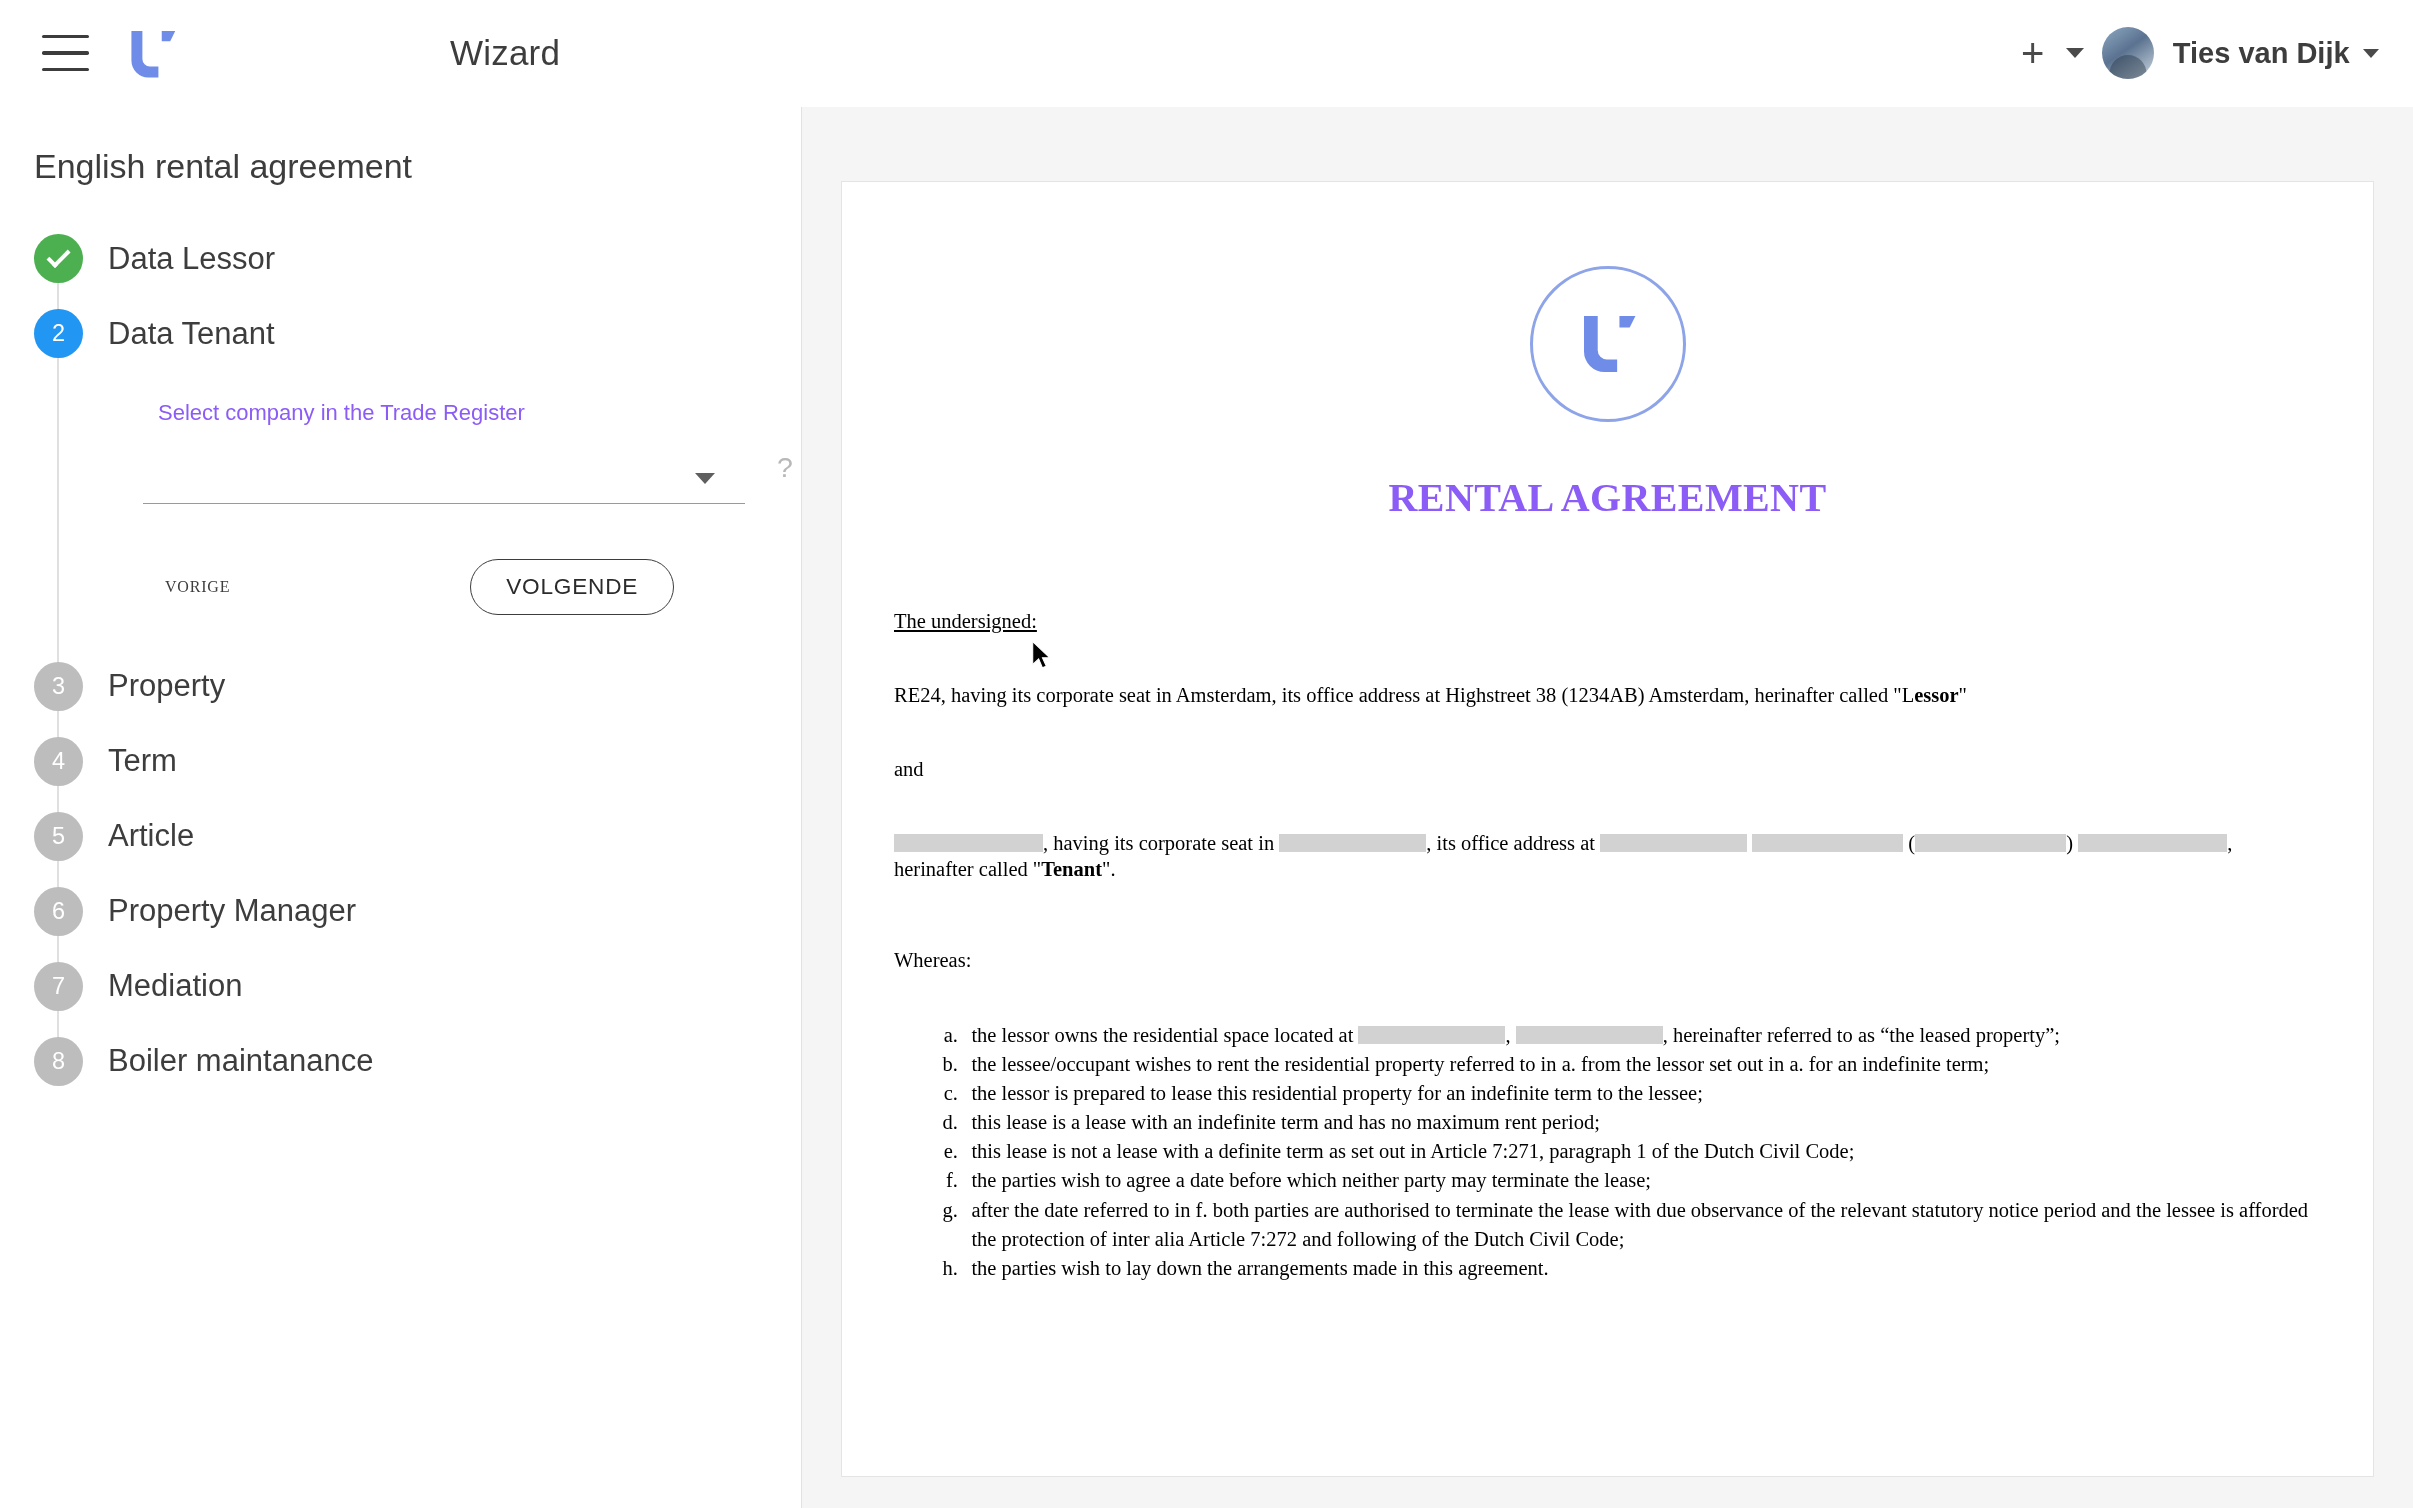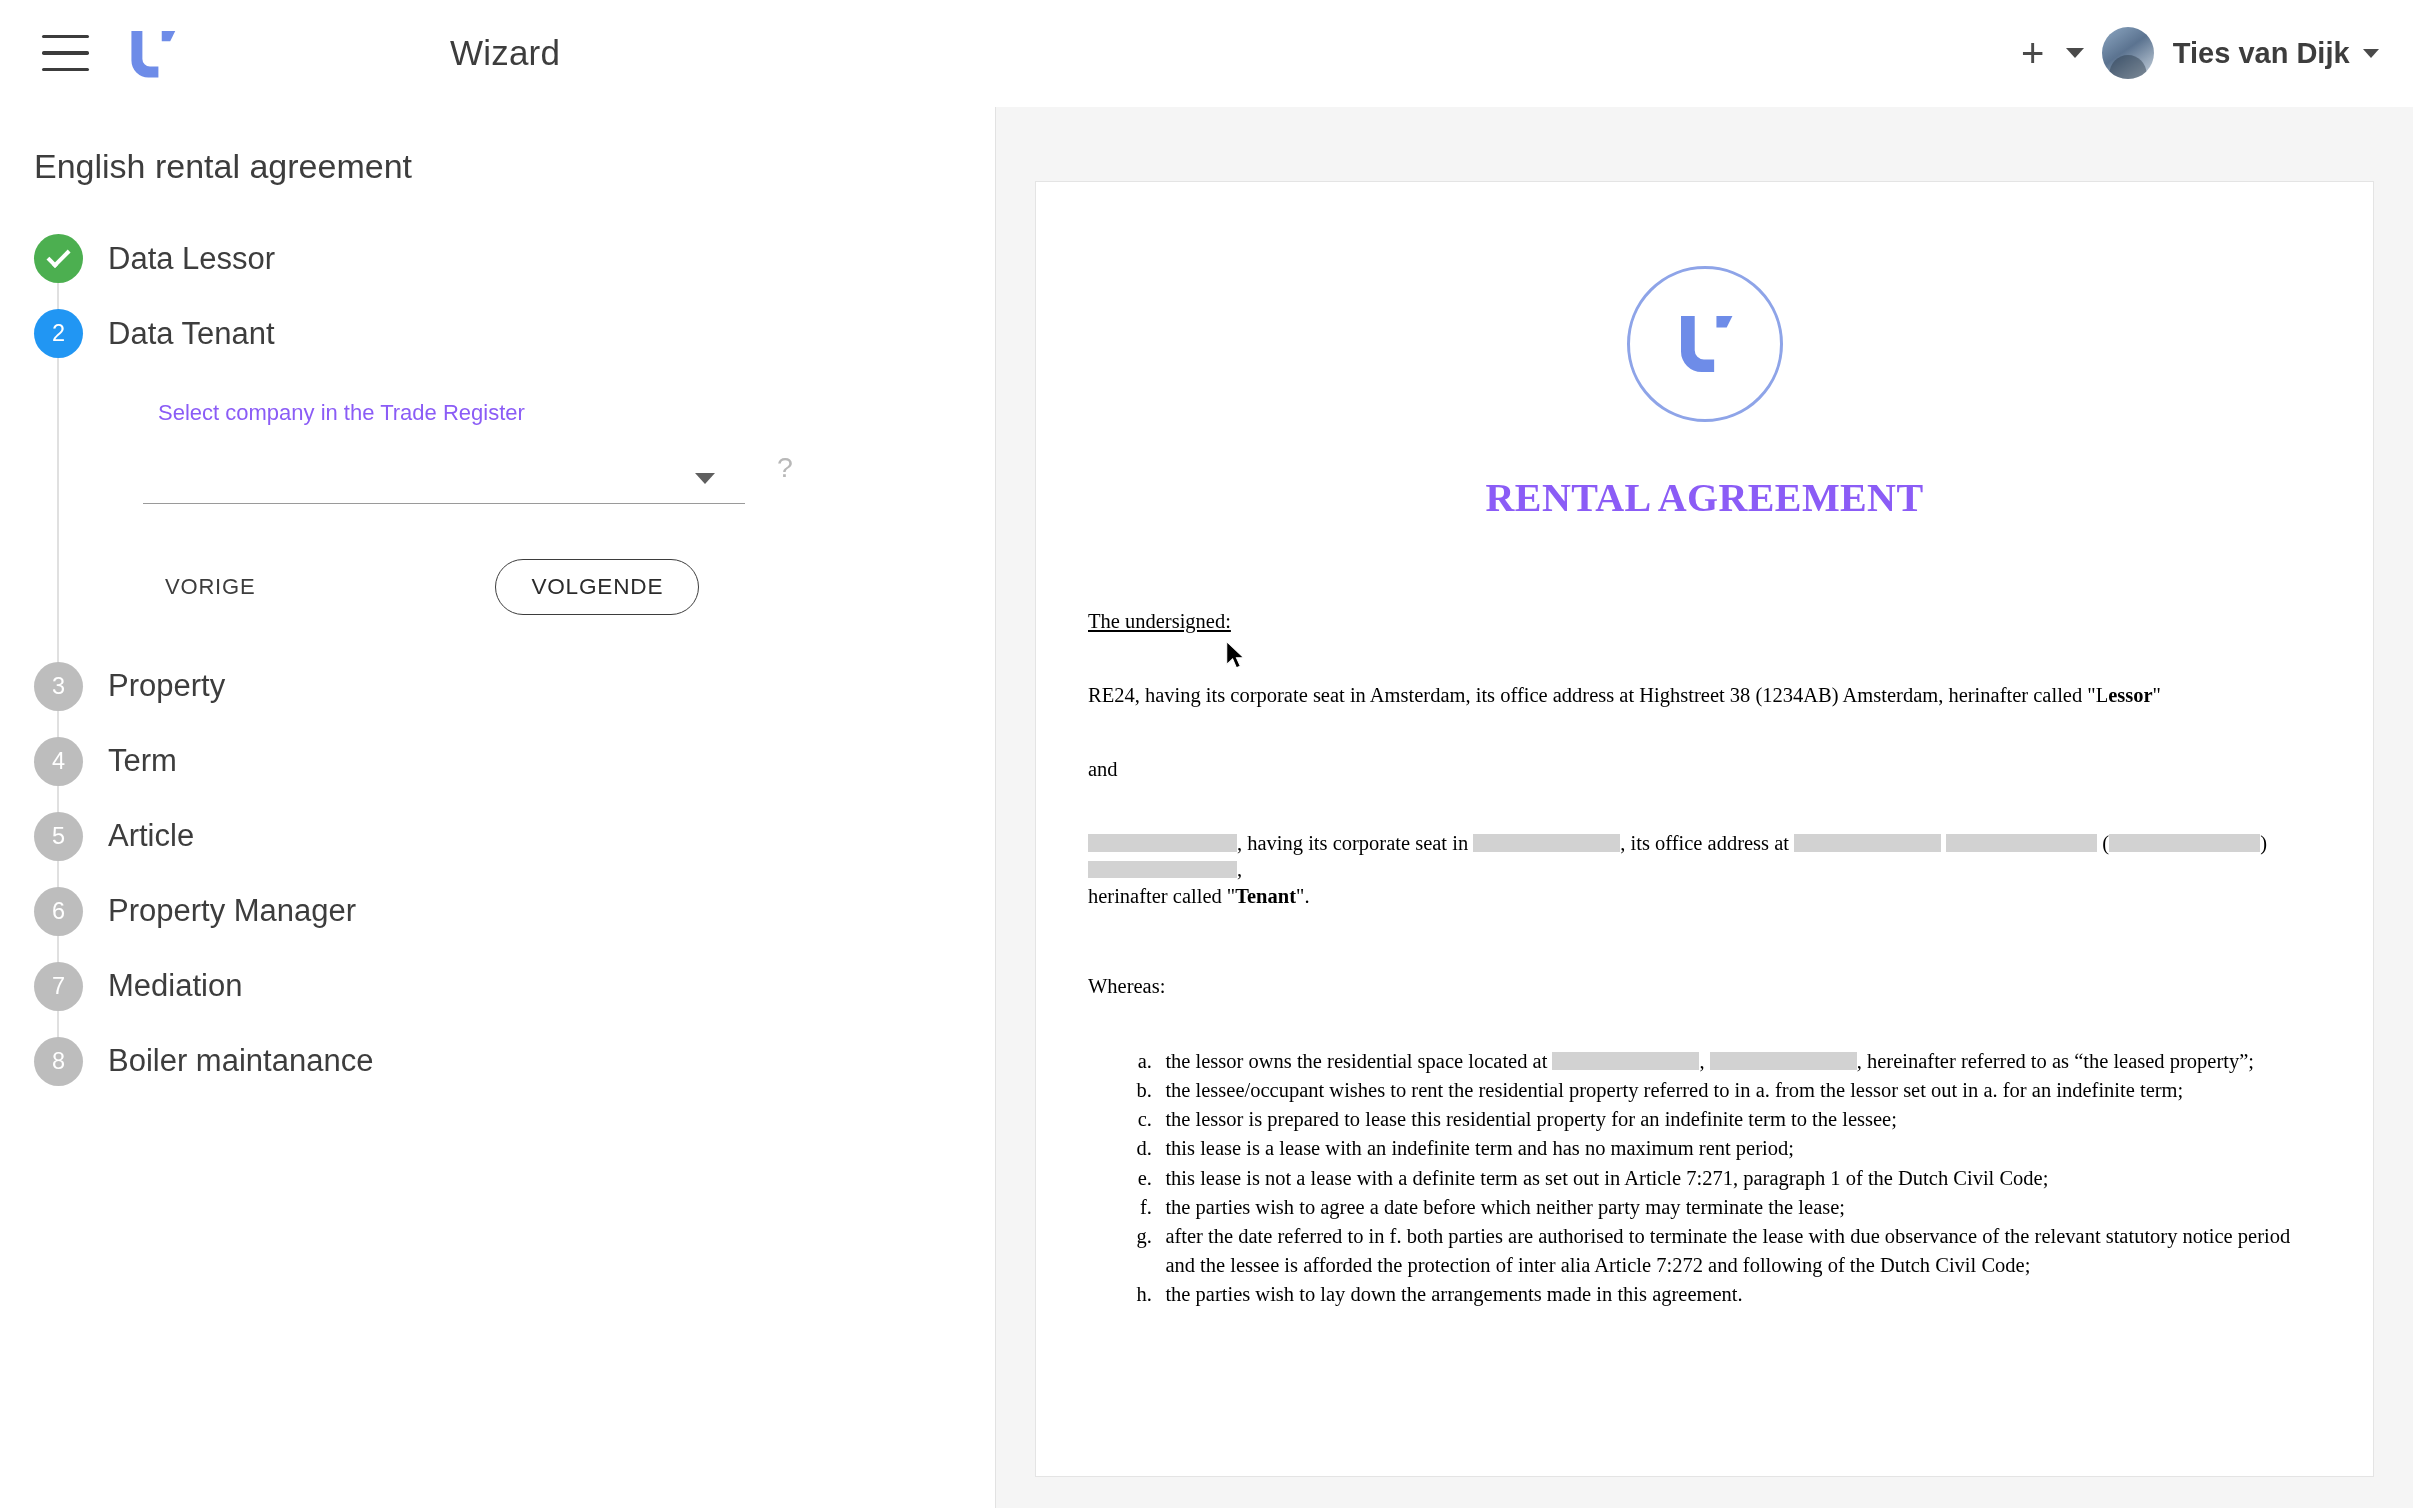--- a/index.html
+++ b/index.html
@@ -86,21 +86,21 @@
     border-right: 8.4px solid transparent;
     border-top: 9.2px solid #4a4a4a;
     cursor: pointer;
   }
 
   
   .body-wrap { display: flex; height: calc(1508px - 107px); }
 
   
   .sidebar {
-    width: 996px;
+    width: 802px;
     background: #ffffff;
     border-right: 0.8px solid #e2e2e2;
     padding: 0 0 0 0;
     position: relative;
     overflow: hidden;
   }
   .sidebar-title {
     font-size: 34px;
     color: #3d3d3d;
     font-weight: 400;
@@ -154,24 +154,24 @@
     border-left: 10px solid transparent;
     border-right: 10px solid transparent;
     border-top: 11px solid #5f5f5f;
   }
   .help-icon {
     font-size: 28.5px; color: #b8b8b8; margin-left: 32px; margin-bottom: 20px;
     cursor: pointer;
   }
   .btn-row { display: flex; align-items: center; margin-top: 55px; }
   .btn-flat {
-    font-size: 22px; letter-spacing: 0.8px; color: #3d3d3d;
+    font-size: 16px; letter-spacing: 0.8px; color: #3d3d3d;
     background: none; border: none; cursor: pointer;
     padding: 13.4px 22px;
-    font-family: Liberation Sans, sans-serif;
+    font-family: Liberation Serif, serif;
   }
   .btn-outline {
     font-size: 22.6px; letter-spacing: 0.8px; color: #2b2b2b;
     background: #fff; border: 1.7px solid #3d3d3d; border-radius: 34px;
     padding: 14.2px 35px; cursor: pointer; margin-left: 218px;
     font-family: "Liberation Sans", sans-serif;
   }
 
   
   .docpane {

